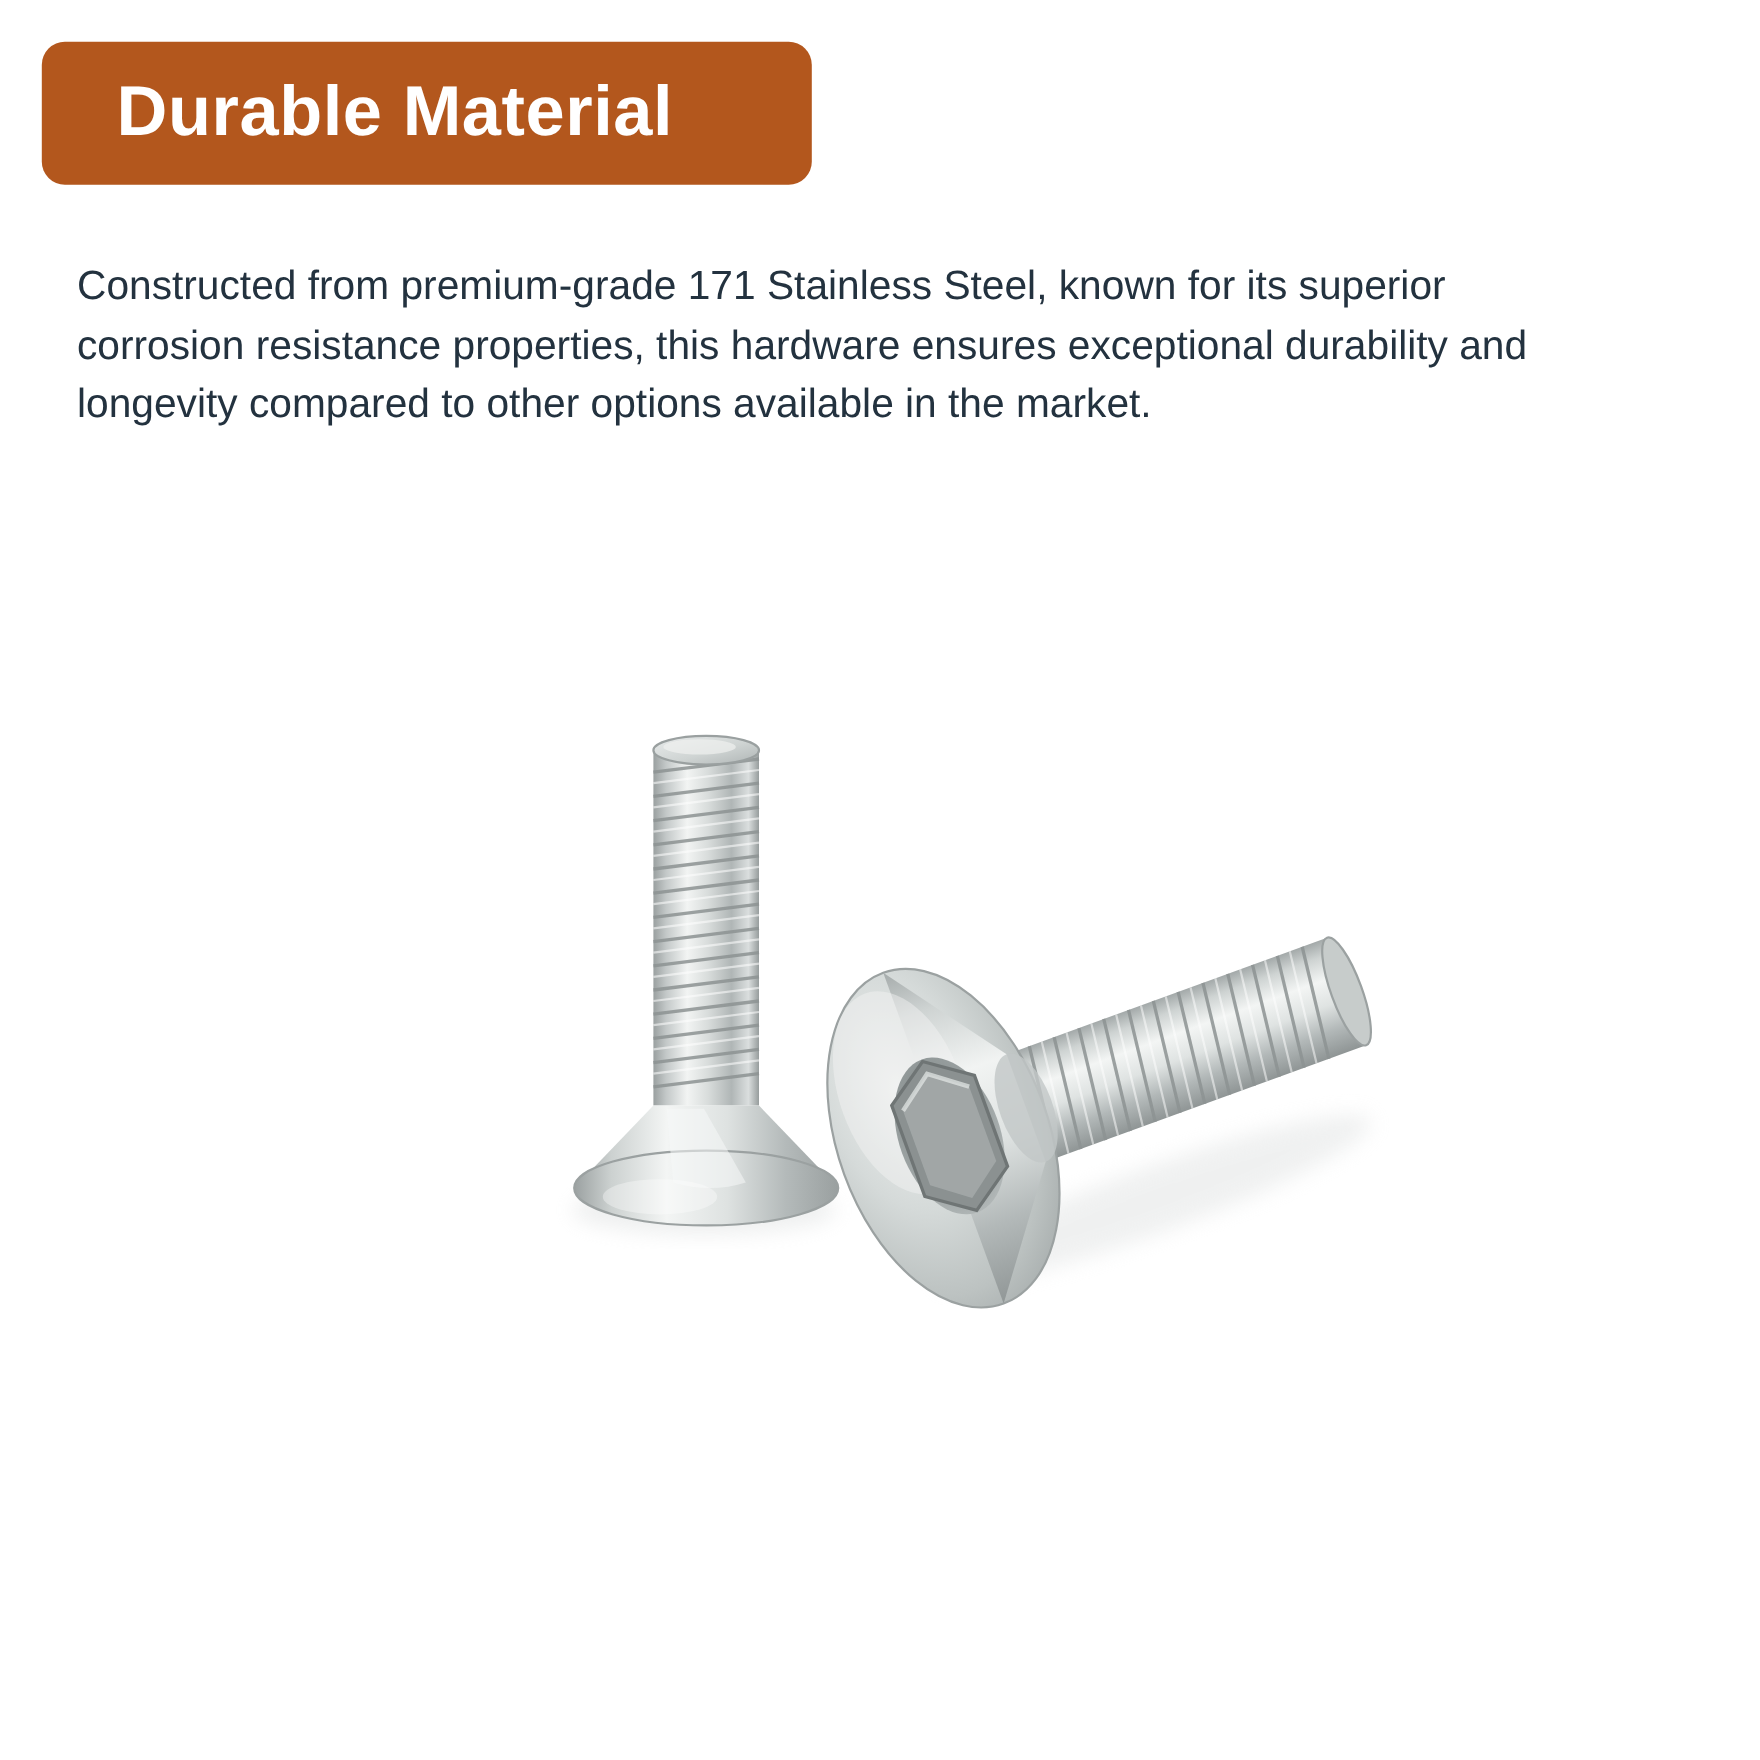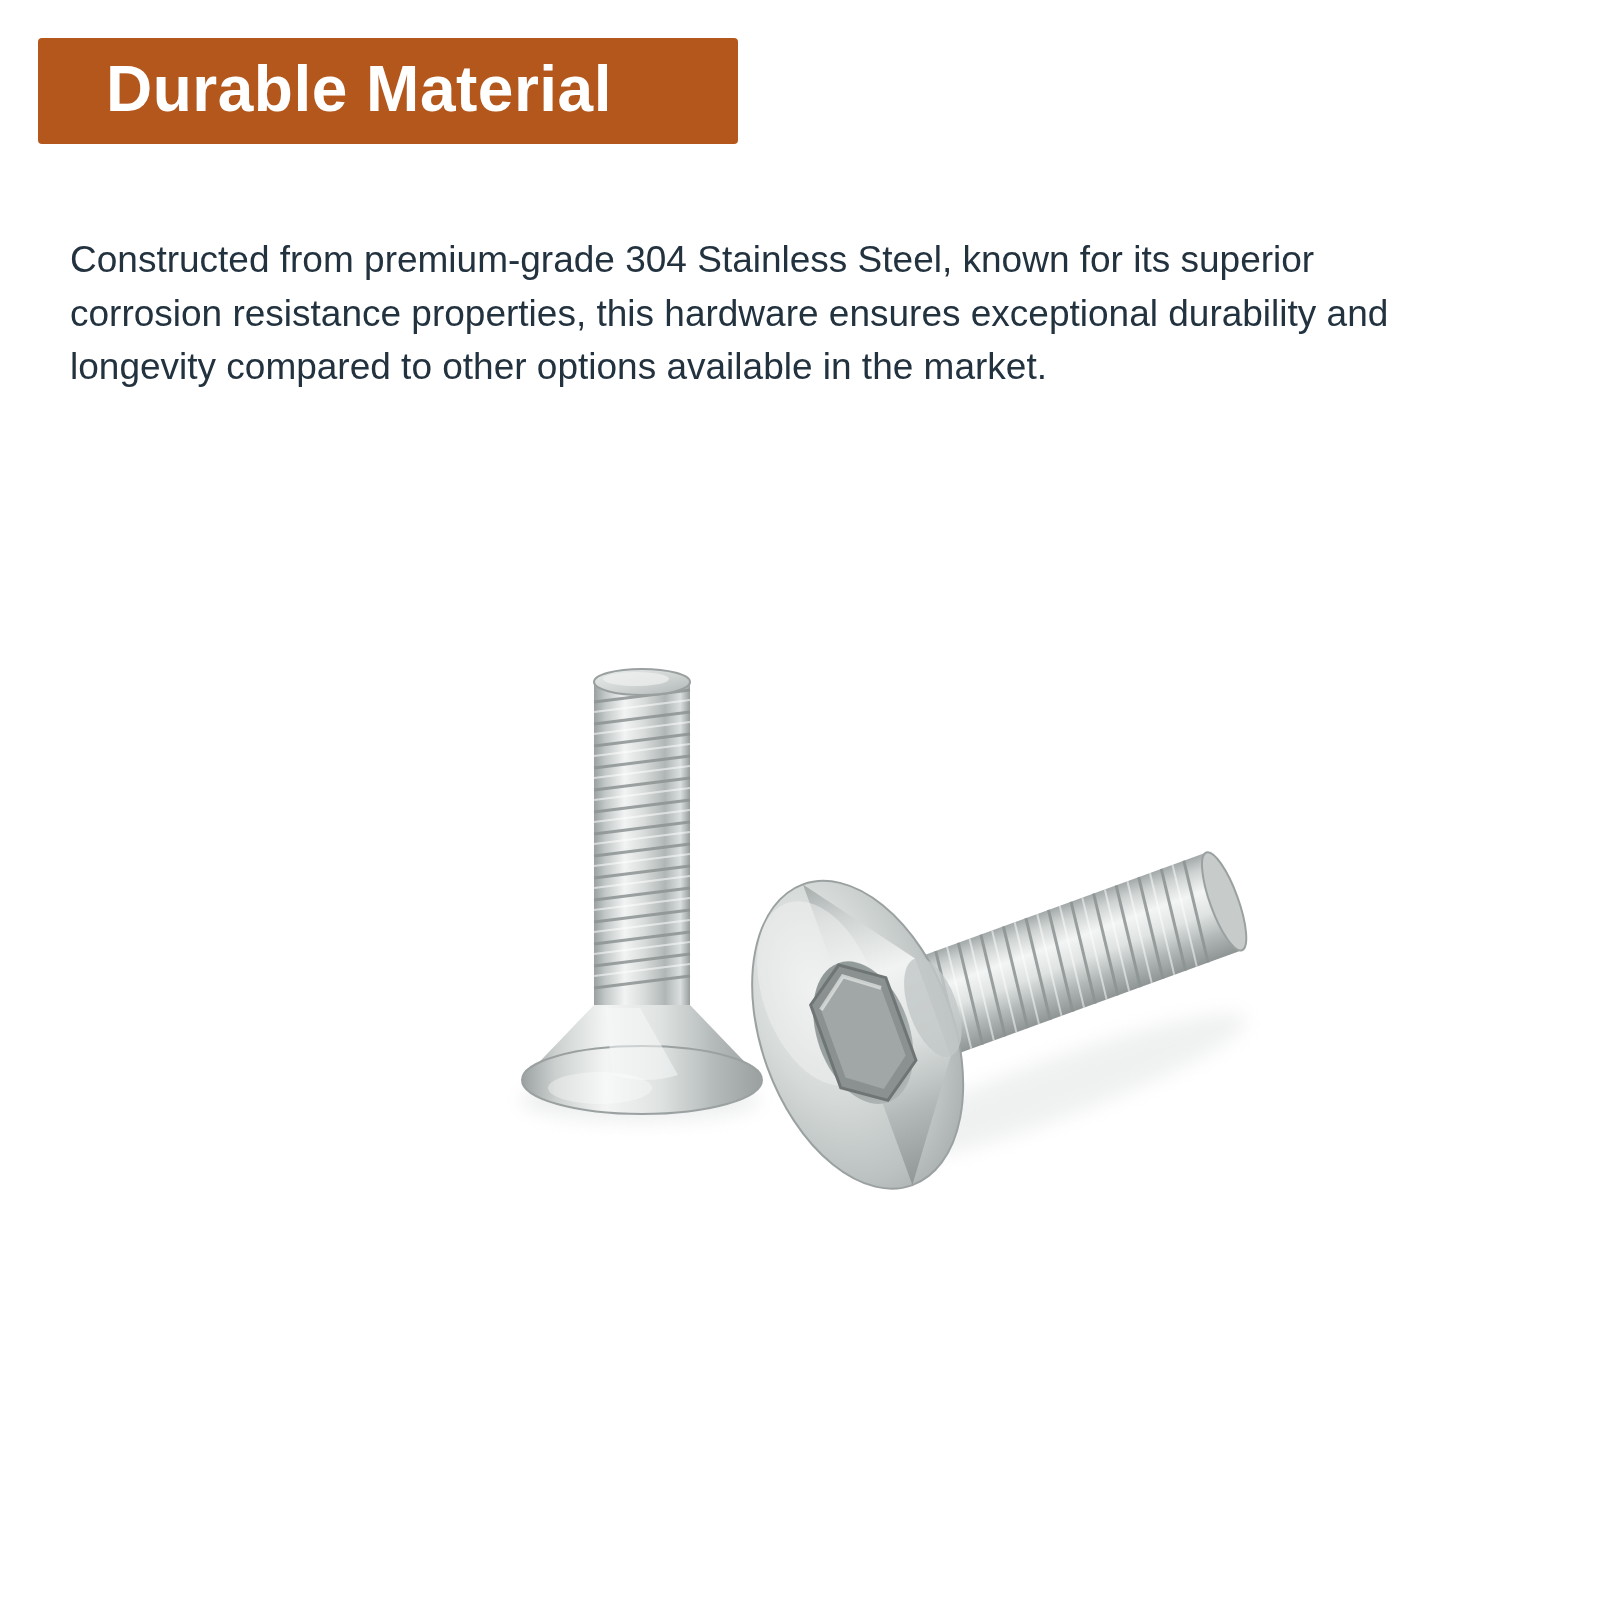--- a/index.html
+++ b/index.html
@@ -14,25 +14,25 @@
     overflow: hidden;
     position: relative;
   }
 
   
   .badge {
     position: absolute;
     left: 38px;
     top: 38px;
     background: #b3571d;
-    border-radius: 4px;
+    border-radius: 21px;
     padding: 20px 42px 24px 68px;
     box-sizing: border-box;
     min-width: 700px;
-    height: 106px;
+    height: 130px;
     display: flex;
     align-items: center;
   }
   .badge-text {
     color: #ffffff;
     font-size: 64px;
     font-weight: bold;
     letter-spacing: 0.5px;
     line-height: 1;
     white-space: nowrap;
@@ -65,21 +65,21 @@
     top: 0;
   }
 </style>
 </head>
 <body>
 
 <div class="badge">
   <span class="badge-text">Durable Material</span>
 </div>
 
-<p class="description">Constructed from premium-grade 304 Stainless Steel, known for its superior corrosion resistance properties, this hardware ensures exceptional durability and longevity compared to other options available in the market.</p>
+<p class="description">Constructed from premium-grade 171 Stainless Steel, known for its superior corrosion resistance properties, this hardware ensures exceptional durability and longevity compared to other options available in the market.</p>
 
 <div class="product-stage">
   <svg class="screw-svg" width="1600" height="1180" viewBox="0 0 1600 1180" xmlns="http://www.w3.org/2000/svg">
     <defs>
 
       <linearGradient id="shaftGradV" x1="0" y1="0" x2="1" y2="0">
         <stop offset="0%" stop-color="#9aa0a0"></stop>
         <stop offset="12%" stop-color="#c3c8c8"></stop>
         <stop offset="32%" stop-color="#f2f4f3"></stop>
         <stop offset="52%" stop-color="#d8dcdb"></stop>

